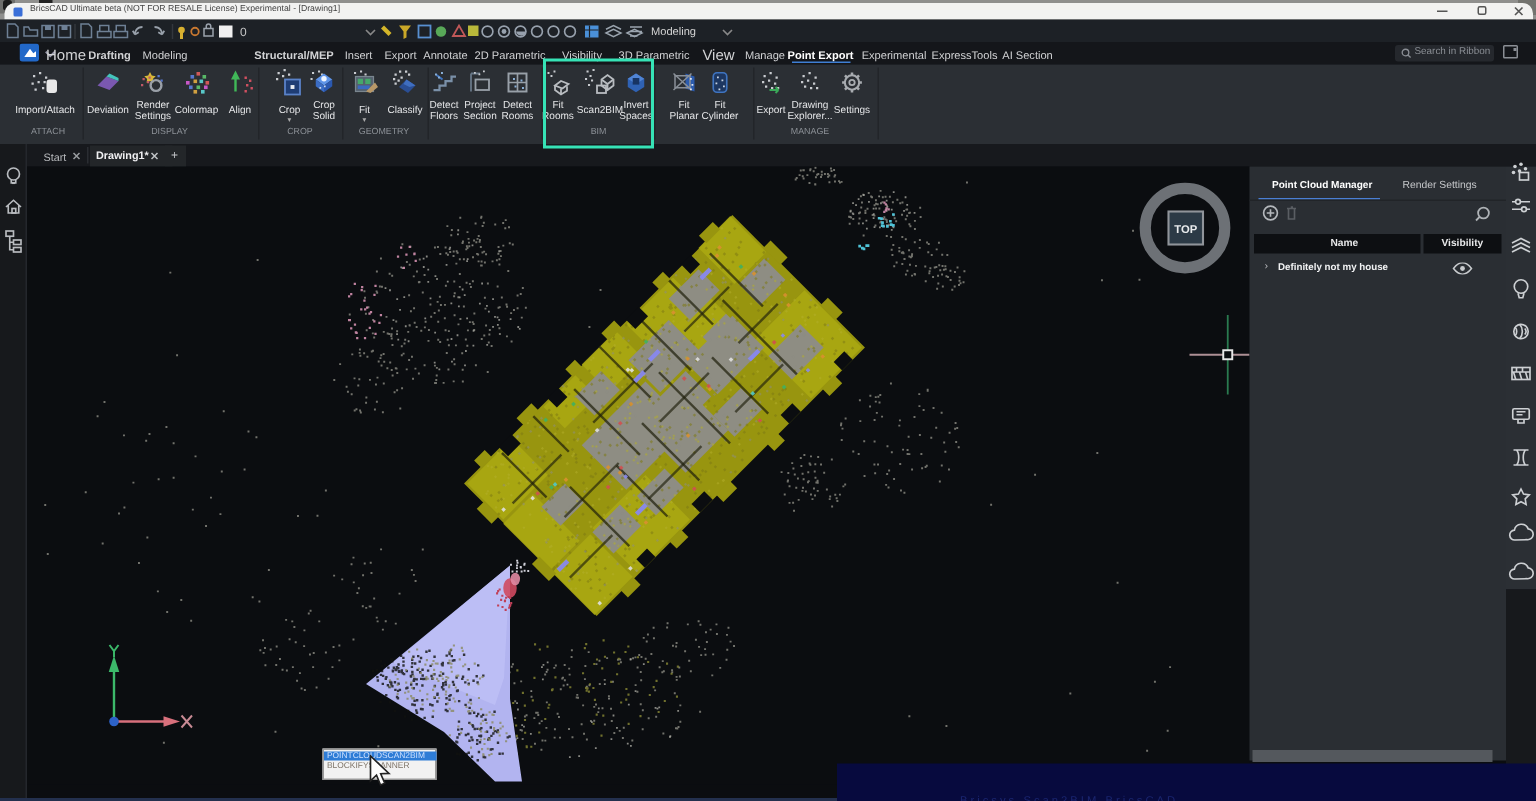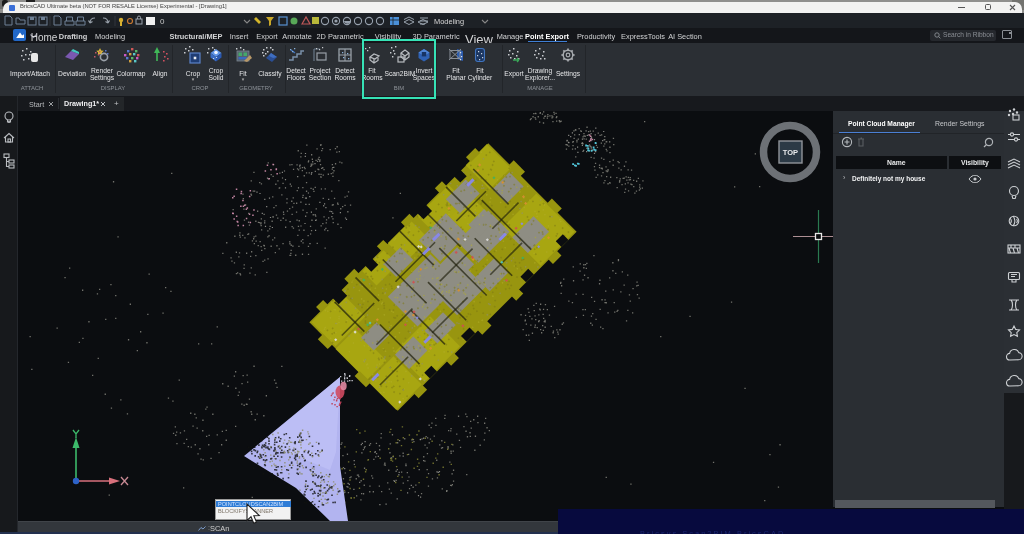--- a/index.html
+++ b/index.html
@@ -78,24 +78,24 @@
     <div class="txt" style="left:73px;top:31.5px;transform:translateX(-50%);font-size:7.4px;font-weight:bold;color:#d2d3d5">Drafting</div>
     <div class="txt" style="left:110px;top:31.5px;transform:translateX(-50%);font-size:7.4px;font-weight:normal;color:#d2d3d5">Modeling</div>
     <div class="txt" style="left:147px;top:44px;transform:translateX(-50%);font-size:10px;font-weight:normal;color:#d2d3d5">BIM Data</div>
     <div class="txt" style="left:196px;top:31.5px;transform:translateX(-50%);font-size:7.4px;font-weight:bold;color:#d2d3d5">Structural/MEP</div>
     <div class="txt" style="left:239px;top:31.5px;transform:translateX(-50%);font-size:7.4px;font-weight:normal;color:#d2d3d5">Insert</div>
     <div class="txt" style="left:267px;top:31.5px;transform:translateX(-50%);font-size:7.4px;font-weight:normal;color:#d2d3d5">Export</div>
     <div class="txt" style="left:297px;top:31.5px;transform:translateX(-50%);font-size:7.4px;font-weight:normal;color:#d2d3d5">Annotate</div>
     <div class="txt" style="left:340px;top:31.5px;transform:translateX(-50%);font-size:7.4px;font-weight:normal;color:#d2d3d5">2D Parametric</div>
     <div class="txt" style="left:388px;top:31.5px;transform:translateX(-50%);font-size:7.4px;font-weight:normal;color:#d2d3d5">Visibility</div>
     <div class="txt" style="left:436px;top:31.5px;transform:translateX(-50%);font-size:7.4px;font-weight:normal;color:#d2d3d5">3D Parametric</div>
-    <div class="txt" style="left:479px;top:31.5px;transform:translateX(-50%);font-size:13px;font-weight:normal;color:#d2d3d5">View</div>
+    <div class="txt" style="left:479px;top:31.5px;transform:translateX(-50%);font-size:10px;font-weight:normal;color:#d2d3d5">View</div>
     <div class="txt" style="left:510px;top:31.5px;transform:translateX(-50%);font-size:7.4px;font-weight:normal;color:#d2d3d5">Manage</div>
     <div class="txt" style="left:547px;top:31.5px;transform:translateX(-50%);font-size:7.4px;font-weight:bold;color:#ffffff">Point Export</div>
-    <div class="txt" style="left:596px;top:31.5px;transform:translateX(-50%);font-size:7.4px;font-weight:normal;color:#d2d3d5">Productivity</div>
+    <div class="txt" style="left:596px;top:31.5px;transform:translateX(-50%);font-size:7.4px;font-weight:normal;color:#d2d3d5">Experimental</div>
     <div class="txt" style="left:643px;top:31.5px;transform:translateX(-50%);font-size:7.4px;font-weight:normal;color:#d2d3d5">ExpressTools</div>
     <div class="txt" style="left:685px;top:31.5px;transform:translateX(-50%);font-size:7.4px;font-weight:normal;color:#d2d3d5">AI Section</div>
     <div class="abs" style="left:528px;top:40.5px;width:39px;height:1.6px;background:#3f7fd4"></div>
     <div class="abs" style="left:930px;top:29.5px;width:66px;height:11px;background:#25282d;border-radius:2px">
       <svg class="abs" style="left:4px;top:2.5px" width="7" height="7" viewBox="0 0 7 7">
         <circle cx="3" cy="3" r="2.2" fill="none" stroke="#8a8e94" stroke-width="0.9"></circle>
         <path d="M4.6 4.6L6.4 6.4" stroke="#8a8e94" stroke-width="0.9"></path>
       </svg>
       <span class="txt" style="left:13px;top:1.5px;font-size:6.6px;color:#8a8e94">Search in Ribbon</span>
     </div>
@@ -412,27 +412,20 @@
 <g>
 <line x1="818.5" y1="210" x2="818.5" y2="263" stroke="#2a7a50" stroke-width="1.2"></line>
 <line x1="793" y1="236.5" x2="840" y2="236.5" stroke="#ad8f94" stroke-width="1.2"></line>
 <rect x="815.5" y="233.5" width="6" height="6" fill="#0b0d10" stroke="#e8e8e8" stroke-width="1.3"></rect>
 </g>
 <circle cx="790" cy="152" r="26.5" fill="none" stroke="#73777c" stroke-width="7.5" opacity="0.95"></circle>
 <rect x="779" y="141" width="23" height="22" fill="#2c3a46" stroke="#90949a" stroke-width="1.4"></rect>
 <text x="790.5" y="155" font-family="Liberation Sans, sans-serif" font-size="7.5" fill="#e8eaec" text-anchor="middle" font-weight="bold">TOP</text>
 </svg>
 
-<div class="abs" style="left:18px;top:521px;width:815px;height:11px;background:#33373c;border-top:1px solid #404449">
-  <svg class="abs" style="left:180px;top:2.5px" width="8" height="7" viewBox="0 0 8 7">
-        <path d="M0.5 5.5L3 2.5l2 1.5 2.5-2.5" fill="none" stroke="#7a9ac8" stroke-width="1"></path>
-      </svg>
-  <span class="txt" style="left:190px;top:1.5px;font-size:7px;color:#9a9a9a">:</span>
-  <span class="txt" style="left:192px;top:1.8px;font-size:7.4px;color:#cfcfcf">SCAn</span>
-</div>
 <div class="abs" style="left:0;top:532px;width:1024px;height:2px;background:#23304e"></div>
 
 <div class="abs" style="left:833px;top:111px;width:171px;height:396px;background:#2a2e33">
       <div class="txt" style="left:15px;top:8.5px;font-size:6.7px;font-weight:bold;color:#fff">Point Cloud Manager</div>
       <div class="txt" style="left:102px;top:8.5px;font-size:6.9px;color:#c6c8cb">Render Settings</div>
       <div class="abs" style="left:6px;top:20.5px;width:81px;height:1.8px;background:#4a7fd4"></div>
       <div class="abs" style="left:0;top:22.3px;width:171px;height:1px;background:#212428"></div>
       <svg width="171" height="20" viewBox="0 0 171 20" style="position:absolute;left:0;top:24px" fill="none">
         <circle cx="14" cy="7" r="4.6" stroke="#b4b8bc" stroke-width="1.1"></circle>
         <path d="M14 4.5v5M11.5 7h5" stroke="#b4b8bc" stroke-width="1.1"></path>

